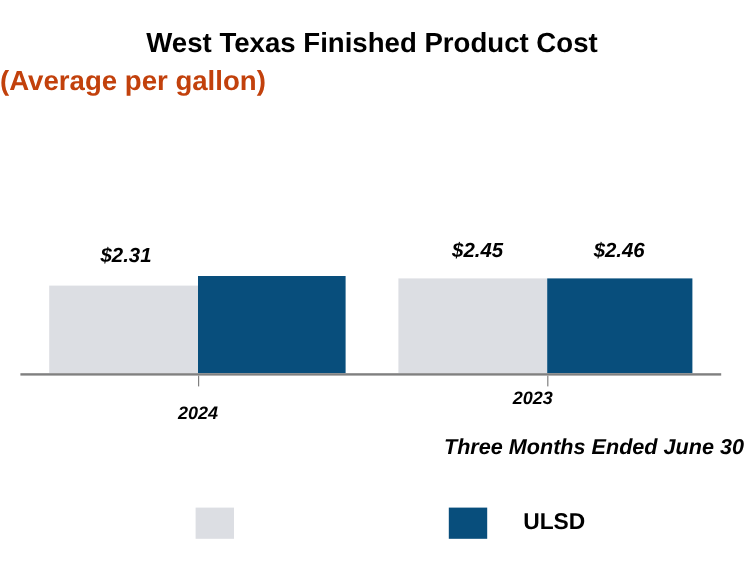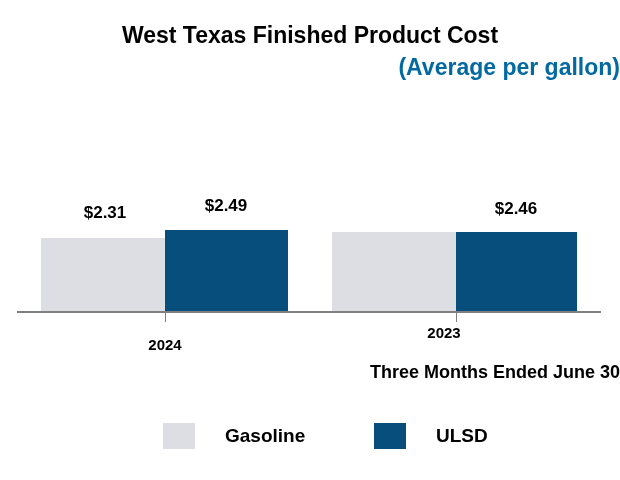--- a/index.html
+++ b/index.html
@@ -30,34 +30,35 @@
     font-weight: bold;
     color: #000000;
     letter-spacing: 0px;
     line-height: 30px;
   }
   .chart-subtitle {
     position: absolute;
     left: 0;
     top: 52px;
     width: 620px;
-    text-align: right;
+    text-align: left;
     font-size: 23px;
     font-weight: bold;
-    color: #0369a1;
+    color: #c2410c;
     line-height: 30px;
   }
 
   
   .plot-area {
     position: absolute;
     left: 0;
     top: 0;
     width: 574px;
     height: 480px;
+    font-style: italic;
   }
 
   .bar {
     position: absolute;
   }
   .bar-gasoline { background: #dcdee3; }
   .bar-ulsd     { background: #084e7c; }
 
   .bar-label {
     position: absolute;
@@ -142,41 +143,40 @@
 
   <div class="chart-title">West Texas Finished Product Cost</div>
   <div class="chart-subtitle">(Average per gallon)</div>
 
   <div class="plot-area">
 
     <div class="bar bar-gasoline" style="left:41px; top:238px; width:124px; height:73px;"></div>
     <div class="bar-label" style="left:65px; top:203px; width:80px;">$2.31</div>
 
     <div class="bar bar-ulsd" style="left:165px; top:230px; width:123px; height:81px;"></div>
-    <div class="bar-label" style="left:186px; top:196px; width:80px;">$2.49</div>
 
     <div class="bar bar-gasoline" style="left:332px; top:232px; width:124px; height:79px;"></div>
+    <div class="bar-label" style="left:358px; top:199px; width:80px;">$2.45</div>
 
     <div class="bar bar-ulsd" style="left:456px; top:232px; width:121px; height:79px;"></div>
     <div class="bar-label" style="left:476px; top:199px; width:80px;">$2.46</div>
 
     <div class="axis-line"></div>
     <div class="axis-tick" style="left:165px;"></div>
     <div class="axis-tick" style="left:456px;"></div>
 
     <div class="axis-tick-label" style="left:125px;margin-top:12px;">2024</div>
     <div class="axis-tick-label" style="left:404px;">2023</div>
 
     <div class="axis-title">Three Months Ended June 30</div>
   </div>
 
   <div class="legend">
     <div class="legend-item" style="left:163px;">
       <span class="legend-swatch legend-swatch-gasoline"></span>
-      <span class="legend-label">Gasoline</span>
     </div>
     <div class="legend-item" style="left:374px;">
       <span class="legend-swatch legend-swatch-ulsd"></span>
       <span class="legend-label">ULSD</span>
     </div>
   </div>
 
 </div>
 
 </body></html>

